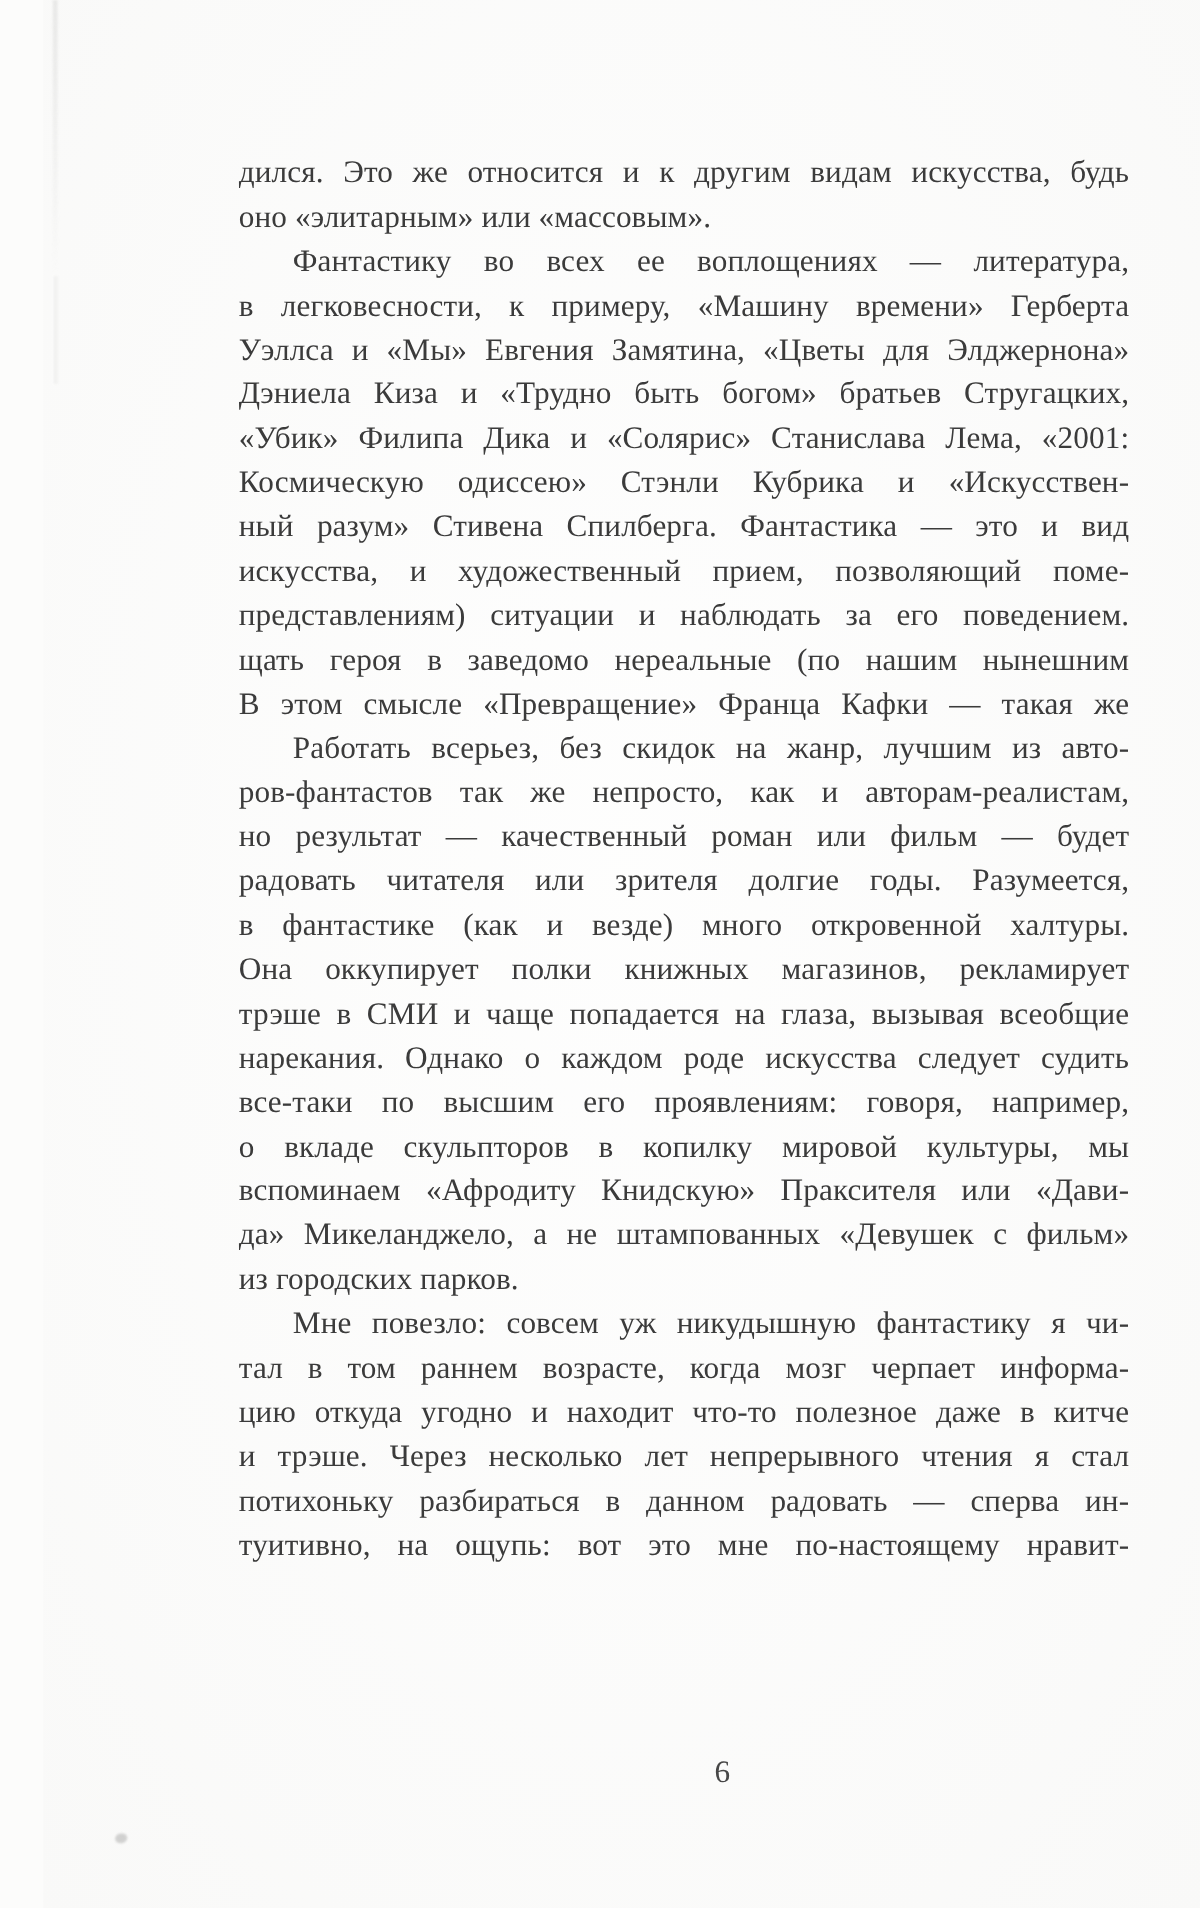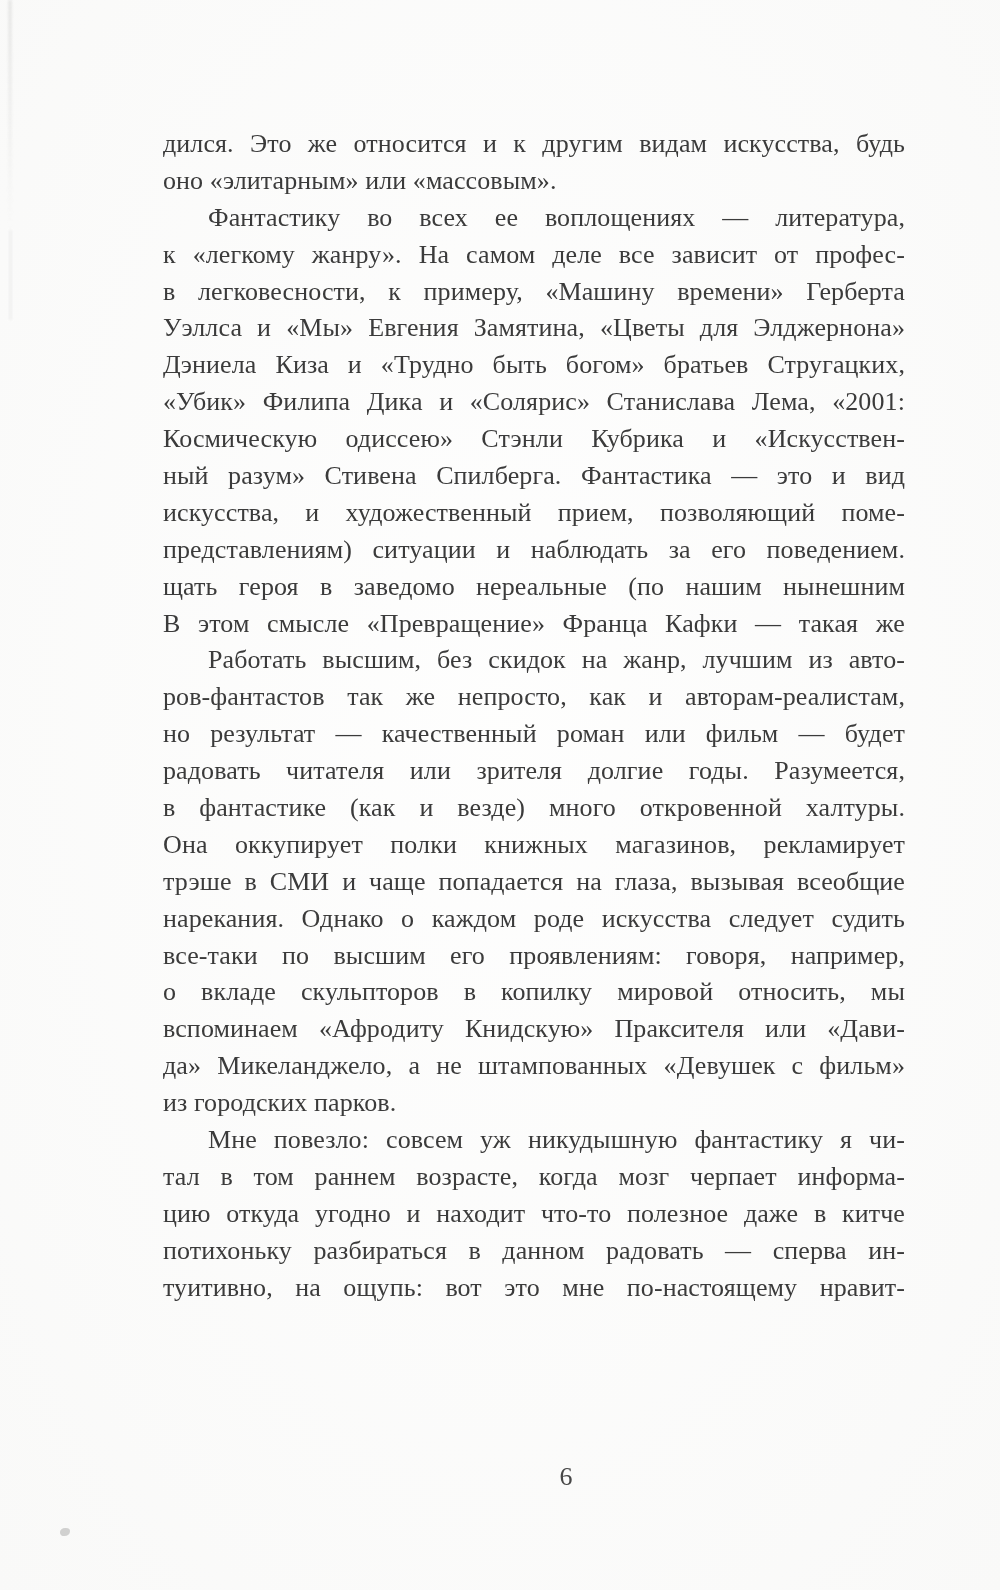--- a/index.html
+++ b/index.html
@@ -8,20 +8,21 @@
     background: #fcfcfb;
     font-family: "Liberation Serif", "DejaVu Serif", serif;
     position: relative;
     overflow: hidden;
   }
   .book-page {
     position: absolute; inset: 0;
     background:
       radial-gradient(ellipse at 50% 45%, rgba(255,255,255,0.6), rgba(0,0,0,0.012)),
       #fcfcfb;
+    margin-left: 36px;
   }
   .page-text {
     position: absolute;
     left: 163px; top: 126px; width: 742px;
     color: #3b3b3b;
     font-size: 26px;
     line-height: 36.9px;
     letter-spacing: 0.1px;
   }
   .line {
@@ -66,45 +67,45 @@
 </head>
 <body>
 
 <div class="book-page">
   <div class="edge-streak"></div>
   <div class="edge-streak2"></div>
   <main class="page-text">
       <div class="line">дился. Это же относится и к другим видам искусства, будь</div>
       <div class="line noju">оно «элитарным» или «массовым».</div>
       <div class="line ind">Фантастику во всех ее воплощениях — литература,</div>
-      <div class="line">к «легкому жанру». На самом деле все зависит от профес-</div>
       <div class="line">в легковесности, к примеру, «Машину времени» Герберта</div>
       <div class="line">Уэллса и «Мы» Евгения Замятина, «Цветы для Элджернона»</div>
       <div class="line">Дэниела Киза и «Трудно быть богом» братьев Стругацких,</div>
       <div class="line">«Убик» Филипа Дика и «Солярис» Станислава Лема, «2001:</div>
       <div class="line">Космическую одиссею» Стэнли Кубрика и «Искусствен-</div>
       <div class="line">ный разум» Стивена Спилберга. Фантастика — это и вид</div>
       <div class="line">искусства, и художественный прием, позволяющий поме-</div>
       <div class="line">представлениям) ситуации и наблюдать за его поведением.</div>
       <div class="line">щать героя в заведомо нереальные (по нашим нынешним</div>
       <div class="line">В этом смысле «Превращение» Франца Кафки — такая же</div>
-      <div class="line ind">Работать высшим, без скидок на жанр, лучшим из авто-</div>
+      <div class="line ind">Работать всерьез, без скидок на жанр, лучшим из авто-</div>
       <div class="line">ров-фантастов так же непросто, как и авторам-реалистам,</div>
       <div class="line">но результат — качественный роман или фильм — будет</div>
       <div class="line">радовать читателя или зрителя долгие годы. Разумеется,</div>
       <div class="line">в фантастике (как и везде) много откровенной халтуры.</div>
       <div class="line">Она оккупирует полки книжных магазинов, рекламирует</div>
       <div class="line">трэше в СМИ и чаще попадается на глаза, вызывая всеобщие</div>
       <div class="line">нарекания. Однако о каждом роде искусства следует судить</div>
       <div class="line">все-таки по высшим его проявлениям: говоря, например,</div>
-      <div class="line">о вкладе скульпторов в копилку мировой относить, мы</div>
+      <div class="line">о вкладе скульпторов в копилку мировой культуры, мы</div>
       <div class="line">вспоминаем «Афродиту Книдскую» Праксителя или «Дави-</div>
       <div class="line">да» Микеланджело, а не штампованных «Девушек с фильм»</div>
       <div class="line noju">из городских парков.</div>
       <div class="line ind">Мне повезло: совсем уж никудышную фантастику я чи-</div>
       <div class="line">тал в том раннем возрасте, когда мозг черпает информа-</div>
       <div class="line">цию откуда угодно и находит что-то полезное даже в китче</div>
+      <div class="line">и трэше. Через несколько лет непрерывного чтения я стал</div>
       <div class="line">потихоньку разбираться в данном радовать — сперва ин-</div>
       <div class="line">туитивно, на ощупь: вот это мне по-настоящему нравит-</div>
     </main>
   <div class="folio">6</div>
   <div class="speck"></div>
 </div>
 
 </body></html>

